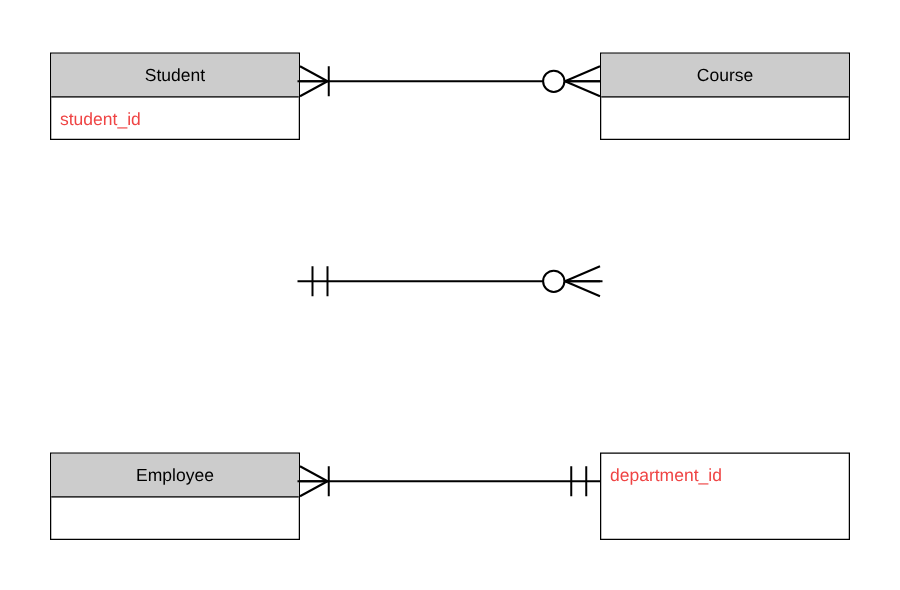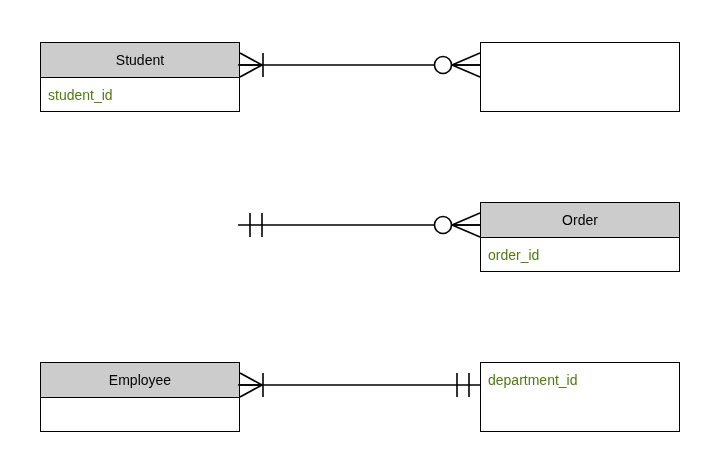--- a/index.html
+++ b/index.html
@@ -47,21 +47,21 @@
     color: #000000;
     line-height: 1;
   }
   .entity-attrs {
     height: 33px;
     box-sizing: border-box;
     display: flex;
     align-items: center;
     padding-left: 7px;
     font-size: 14px;
-    color: #4d7c0f;
+    color: #ef4444;
     line-height: 1;
   }
   .connector {
     position: absolute;
     left: 238px;
     top: 0;
     width: 244px;
     height: 70px;
     overflow: visible;
   }
@@ -95,20 +95,23 @@
 
       <circle cx="205" cy="23" r="8.5" fill="#ffffff" stroke="#000" stroke-width="1.6"></circle>
       <g>
         <line x1="242" y1="11" x2="214" y2="23" stroke="#000" stroke-width="1.6"></line>
         <line x1="242" y1="23" x2="214" y2="23" stroke="#000" stroke-width="1.6"></line>
         <line x1="242" y1="35" x2="214" y2="23" stroke="#000" stroke-width="1.6"></line>
       </g>
     </svg>
 
     <div class="entity right">
+      <div class="entity-header">
+        <span>Course</span>
+      </div>
     </div>
   </div>
 
   <div class="er-row" style="top:202px;">
 
 
     <svg class="connector" viewBox="0 0 244 70">
       <line x1="0" y1="23" x2="244" y2="23" stroke="#000" stroke-width="1.6"></line>
 
       <g>
@@ -117,28 +120,20 @@
       </g>
 
       <circle cx="205" cy="23" r="8.5" fill="#ffffff" stroke="#000" stroke-width="1.6"></circle>
       <g>
         <line x1="242" y1="11" x2="214" y2="23" stroke="#000" stroke-width="1.6"></line>
         <line x1="242" y1="23" x2="214" y2="23" stroke="#000" stroke-width="1.6"></line>
         <line x1="242" y1="35" x2="214" y2="23" stroke="#000" stroke-width="1.6"></line>
       </g>
     </svg>
 
-    <div class="entity right">
-      <div class="entity-header">
-        <span>Order</span>
-      </div>
-      <div class="entity-attrs">
-        <span>order_id</span>
-      </div>
-    </div>
   </div>
 
   <div class="er-row" style="top:362px;">
 
     <div class="entity left">
       <div class="entity-header">
         <span>Employee</span>
       </div>
     </div>
 

